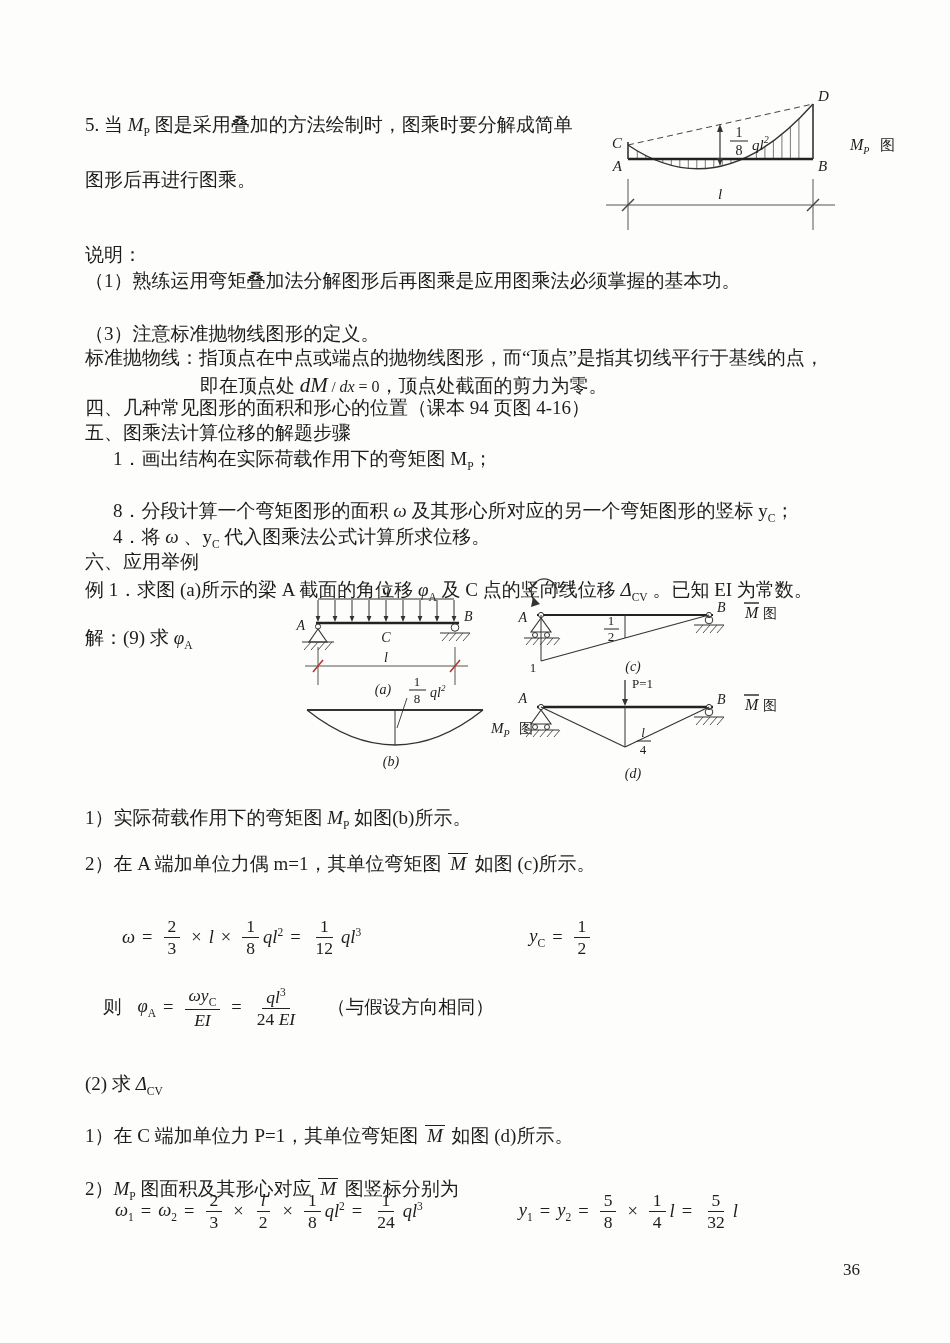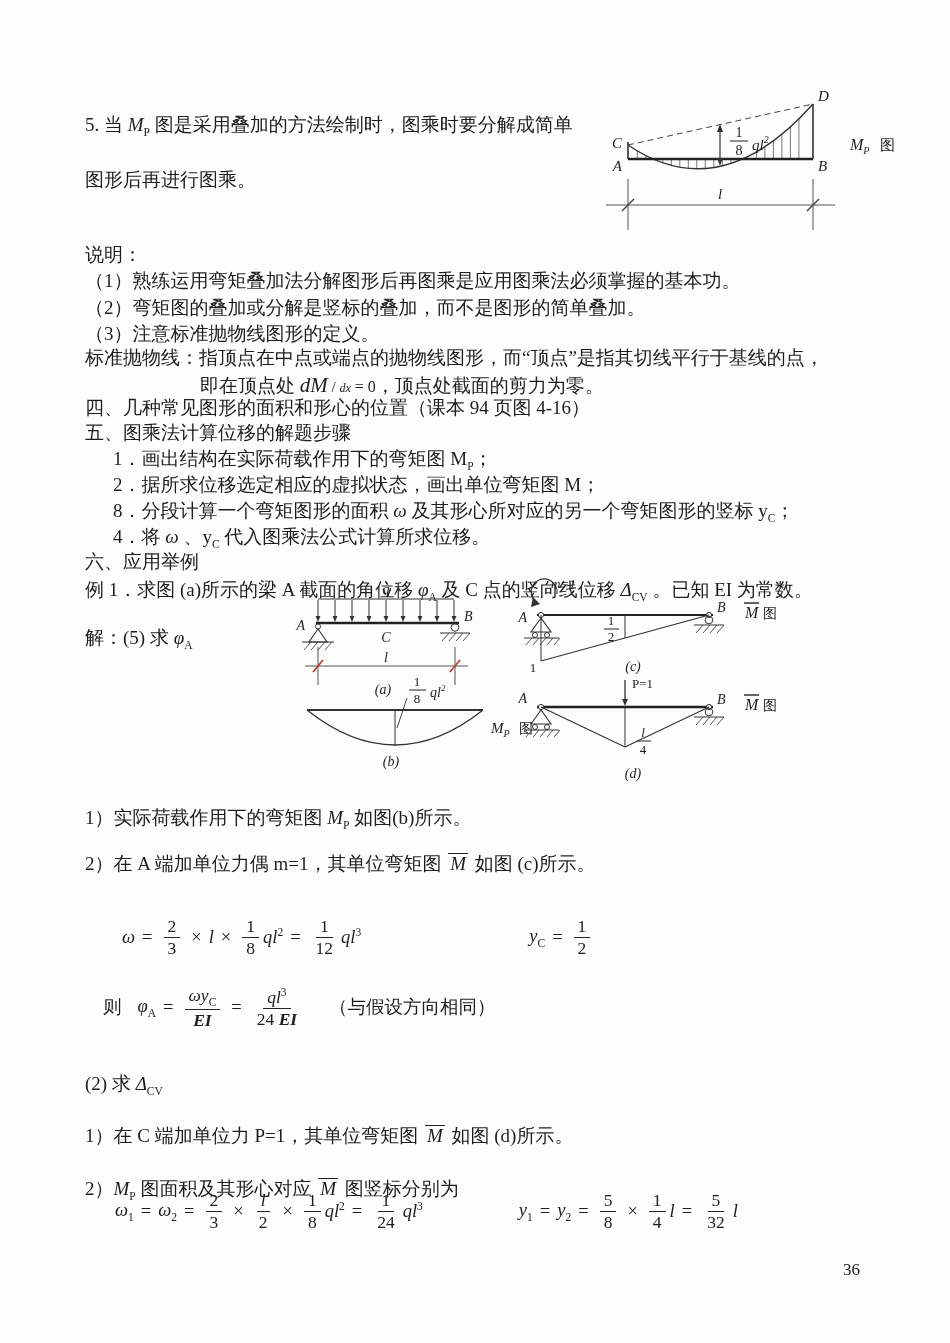--- a/index.html
+++ b/index.html
@@ -1,20 +1,20 @@
 <!DOCTYPE html>
 <html><head>
 <meta charset="utf-8">
 <style>
   html,body{margin:0;padding:0;background:#e8e8e8;}
   .page{position:relative;width:950px;height:1343px;background:#fdfdfb;overflow:hidden;
         font-family:"Liberation Serif","DejaVu Serif",serif;color:#1d1d1d;font-size:19px;}
   .tl{position:absolute;white-space:nowrap;line-height:1.35;}
   .it{font-style:italic;}
-  .bold{font-weight:bold;}
+  .bold{font-weight:normal;}
   sub{font-size:11.5px;}
   sup{font-size:11.5px;}
   .grp{display:inline-block;white-space:nowrap;}
   .mbar{display:inline-block;font-style:italic;border-top:1.6px solid #222;padding:0 2px;line-height:1.05;margin:0 2px;}
   .formula{display:flex;align-items:center;font-size:18.5px;}
   .formula .op{margin:0 7px;}
   .frac{display:inline-flex;flex-direction:column;align-items:center;line-height:1.18;font-size:17.5px;margin:0 4px;}
   .frac .fn{border-bottom:1.3px solid #222;padding:0 4px;text-align:center;}
   .frac .fd{padding:0 4px;text-align:center;}
   .spacer{display:inline-block;}
@@ -73,39 +73,37 @@
     <line x1="24" y1="127" x2="36" y2="115" stroke="#444" stroke-width="1.4"></line>
     <line x1="209" y1="127" x2="221" y2="115" stroke="#444" stroke-width="1.4"></line>
     <text x="122" y="115" font-size="15" class="svgvar" text-anchor="middle">l</text>
   </svg>
 
   <p class="tl" style="left:85px;top:93px"><span>5. 当 </span><span class="grp"><span class="it">M</span><sub>P</sub></span><span> 图是采用叠加的方法绘制时，图乘时要分解成简单</span></p>
   <p class="tl" style="left:85px;top:148px">图形后再进行图乘。</p>
 
   <p class="tl" style="left:85px;top:223px">说明：</p>
   <p class="tl" style="left:85px;top:249px">（1）熟练运用弯矩叠加法分解图形后再图乘是应用图乘法必须掌握的基本功。</p>
-  <p class="tl" style="left:85px;top:276px">（2）弯矩图的叠加或分解是竖标的叠加，而不是图形的简单叠加。</p>
   <p class="tl" style="left:85px;top:302px">（3）注意标准抛物线图形的定义。</p>
 
   <p class="tl" style="left:85px;top:326px"><span>标准抛物线：</span><span>指顶点在中点或端点的抛物线图形，而“顶点”是指其切线平行于基线的点，</span></p>
-  <p class="tl" style="left:200px;top:352px"><span>即在顶点处 </span><span class="it" style="font-size:21px">dM</span><span style="font-size:15px"> / </span><span class="it" style="font-size:12px">dx</span><span style="font-size:16px"> = 0</span><span>，顶点处截面的剪力为零。</span></p>
+  <p class="tl" style="left:200px;top:352px"><span>即在顶点处 </span><span class="it" style="font-size:21px">dM</span><span style="font-size:15px"> / </span><span class="it" style="font-size:16px">dx</span><span style="font-size:16px"> = 0</span><span>，顶点处截面的剪力为零。</span></p>
 
   <p class="tl" style="left:85px;top:376px">四、几种常见图形的面积和形心的位置（课本 94 页图 4-16）</p>
   <p class="tl" style="left:85px;top:401px">五、图乘法计算位移的解题步骤</p>
 
   <p class="tl" style="left:113px;top:427px"><span>1．画出结构在实际荷载作用下的弯矩图 M</span><sub>P</sub><span>；</span></p>
-  <p class="tl" style="left:113px;top:453px">2．据所求位移选定相应的虚拟状态，画出单位弯矩图 M；</p>
   <p class="tl" style="left:113px;top:479px"><span>8．分段计算一个弯矩图形的面积 </span><span class="it">ω</span><span> 及其形心所对应的另一个弯矩图形的竖标 y</span><sub>C</sub><span>；</span></p>
   <p class="tl" style="left:113px;top:505px"><span>4．将 </span><span class="it">ω</span><span> 、y</span><sub>C</sub><span> 代入图乘法公式计算所求位移。</span></p>
 
   <p class="tl" style="left:85px;top:530px">六、应用举例</p>
 
   <p class="tl" style="left:85px;top:558px"><span>例 1．求图 (a)所示的梁 A 截面的角位移 </span><span class="grp"><span class="it">φ</span><sub>A</sub></span><span> 及 C 点的竖向线位移 </span><span class="grp"><span class="it">Δ</span><sub>CV</sub></span><span> 。已知 EI 为常数。</span></p>
 
-  <p class="tl" style="left:85px;top:606px"><span>解：(5) 求 </span><span class="grp"><span class="it">φ</span><sub>A</sub></span></p>
+  <p class="tl" style="left:85px;top:606px"><span>解：(9) 求 </span><span class="grp"><span class="it">φ</span><sub>A</sub></span></p>
 
   <svg class="fig" style="left:283px;top:583px" width="205" height="114" viewBox="0 0 205 114">
     <line x1="35" y1="16" x2="171" y2="16" stroke="#333" stroke-width="1"></line>
     <g id="load-arrows" stroke="#333" stroke-width="1">
         <line x1="35" y1="17" x2="35" y2="33"></line>
         <polygon points="32.6,33 37.4,33 35,39" fill="#333" stroke="none"></polygon>
         <line x1="52" y1="17" x2="52" y2="33"></line>
         <polygon points="49.6,33 54.4,33 52,39" fill="#333" stroke="none"></polygon>
         <line x1="69" y1="17" x2="69" y2="33"></line>
         <polygon points="66.6,33 71.4,33 69,39" fill="#333" stroke="none"></polygon>

